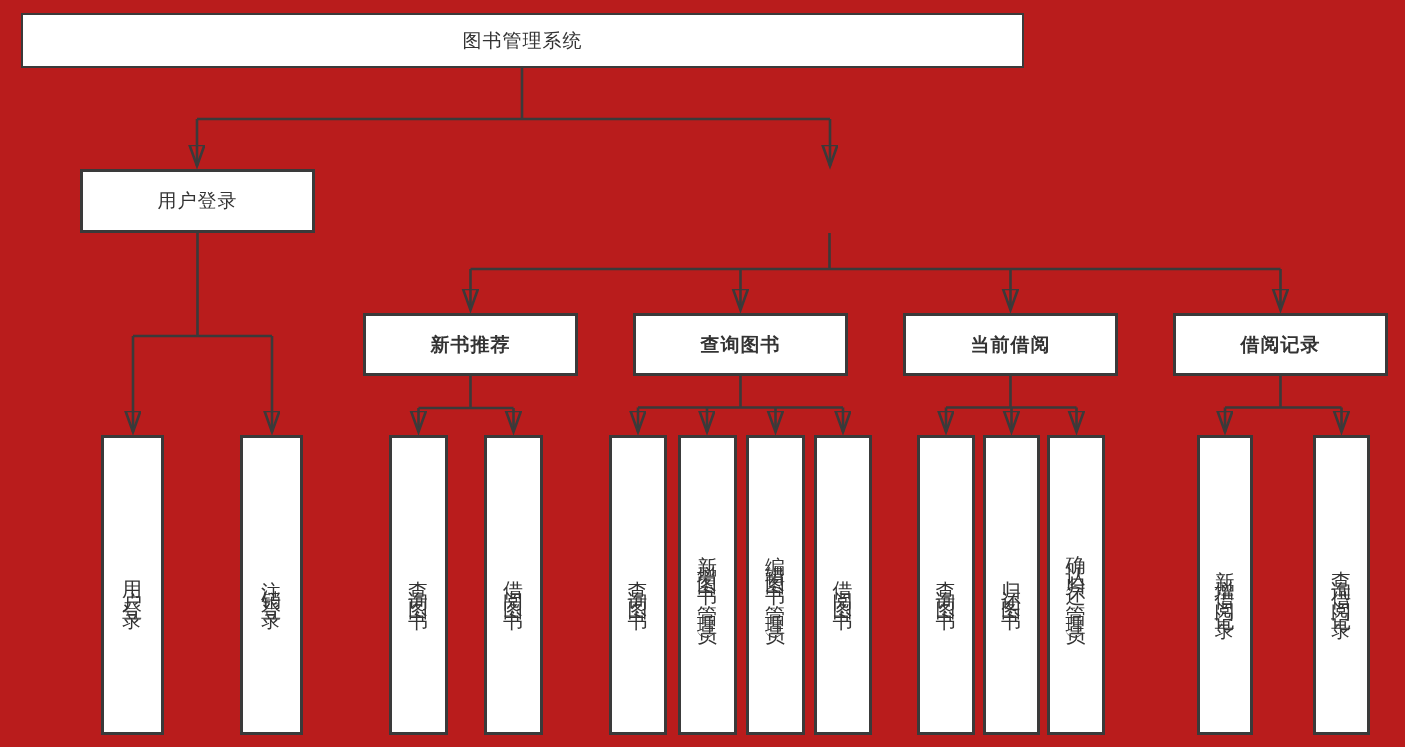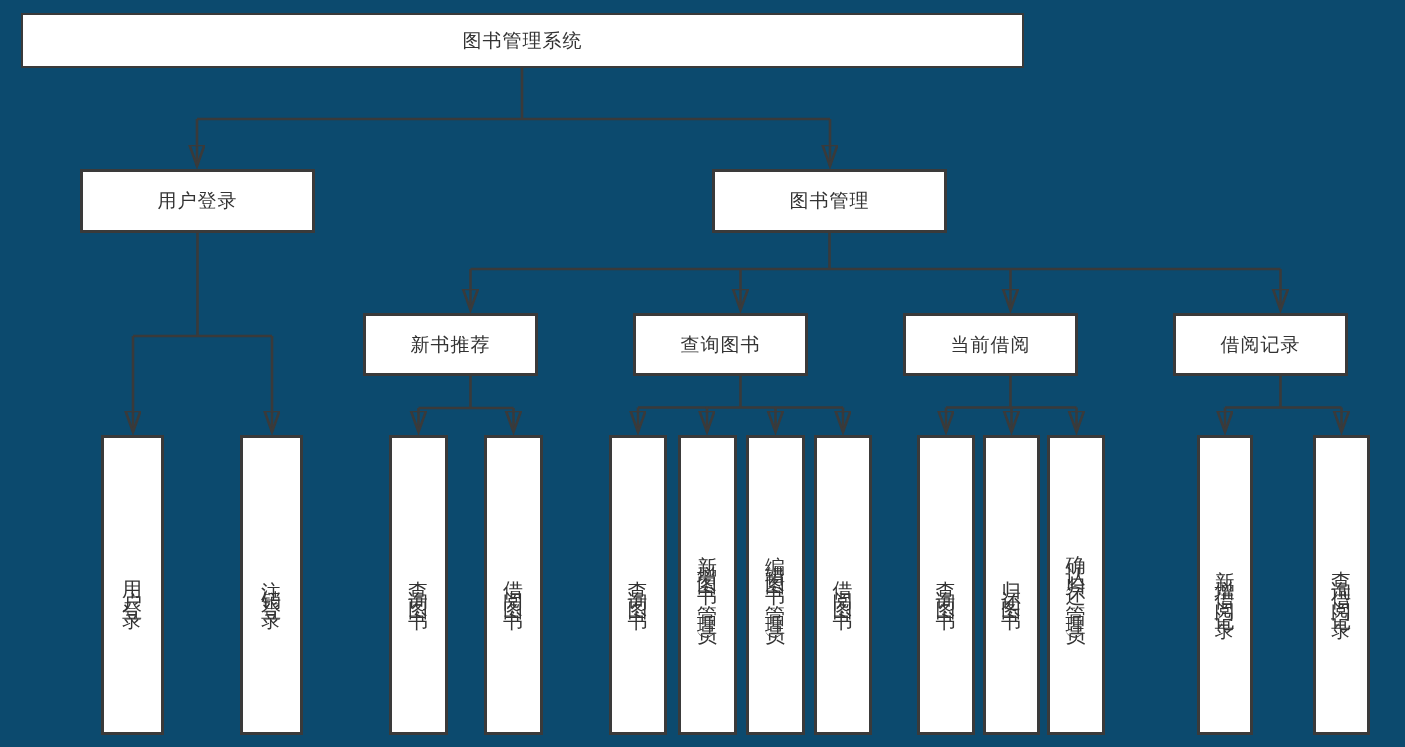--- a/index.html
+++ b/index.html
@@ -5,21 +5,21 @@
   html, body {
     margin: 0;
     padding: 0;
     background: #ffffff;
     font-family: "Liberation Sans", sans-serif;
   }
   .stage {
     position: relative;
     width: 1405px;
     height: 747px;
-    background: #0c4a6e;
+    background: #b91c1c;
     overflow: hidden;
   }
   .wires {
     position: absolute;
     left: 0;
     top: 0;
     z-index: 1;
   }
   .wires path {
     fill: none;
@@ -49,22 +49,23 @@
     height: 55px;
     border-width: 2.5px;
   }
   .node.lvl2 {
     top: 169px;
     width: 235px;
     height: 64px;
   }
   .node.lvl3 {
     top: 313px;
-    width: 175px;
+    width: 215px;
     height: 63px;
+    font-weight: bold;
   }
   .leaf {
     position: absolute;
     top: 435px;
     height: 300px;
     box-sizing: border-box;
     border: 3px solid #3a3a3a;
     background: #ffffff;
     display: flex;
     align-items: center;
@@ -133,21 +134,20 @@
     <path class="arrow" d="M1011.5 407.5 V432"></path>
     <path class="arrow" d="M1076.5 407.5 V432"></path>
 
     <path class="arrow" d="M1225 407.5 V432"></path>
     <path class="arrow" d="M1341.5 407.5 V432"></path>
   </svg>
 
   <div class="node root">图书管理系统</div>
 
   <div class="node lvl2" style="left:80px">用户登录</div>
-  <div class="node lvl2" style="left:712px">图书管理</div>
 
   <div class="node lvl3" style="left:363px">新书推荐</div>
   <div class="node lvl3" style="left:633px">查询图书</div>
   <div class="node lvl3" style="left:1173px">借阅记录</div>
   <div class="node lvl3" style="left:903px">当前借阅</div>
 
   <div class="leaf" style="left:101px;width:63px">
     <span>用户登录</span>
   </div>
   <div class="leaf" style="left:240px;width:63px">

